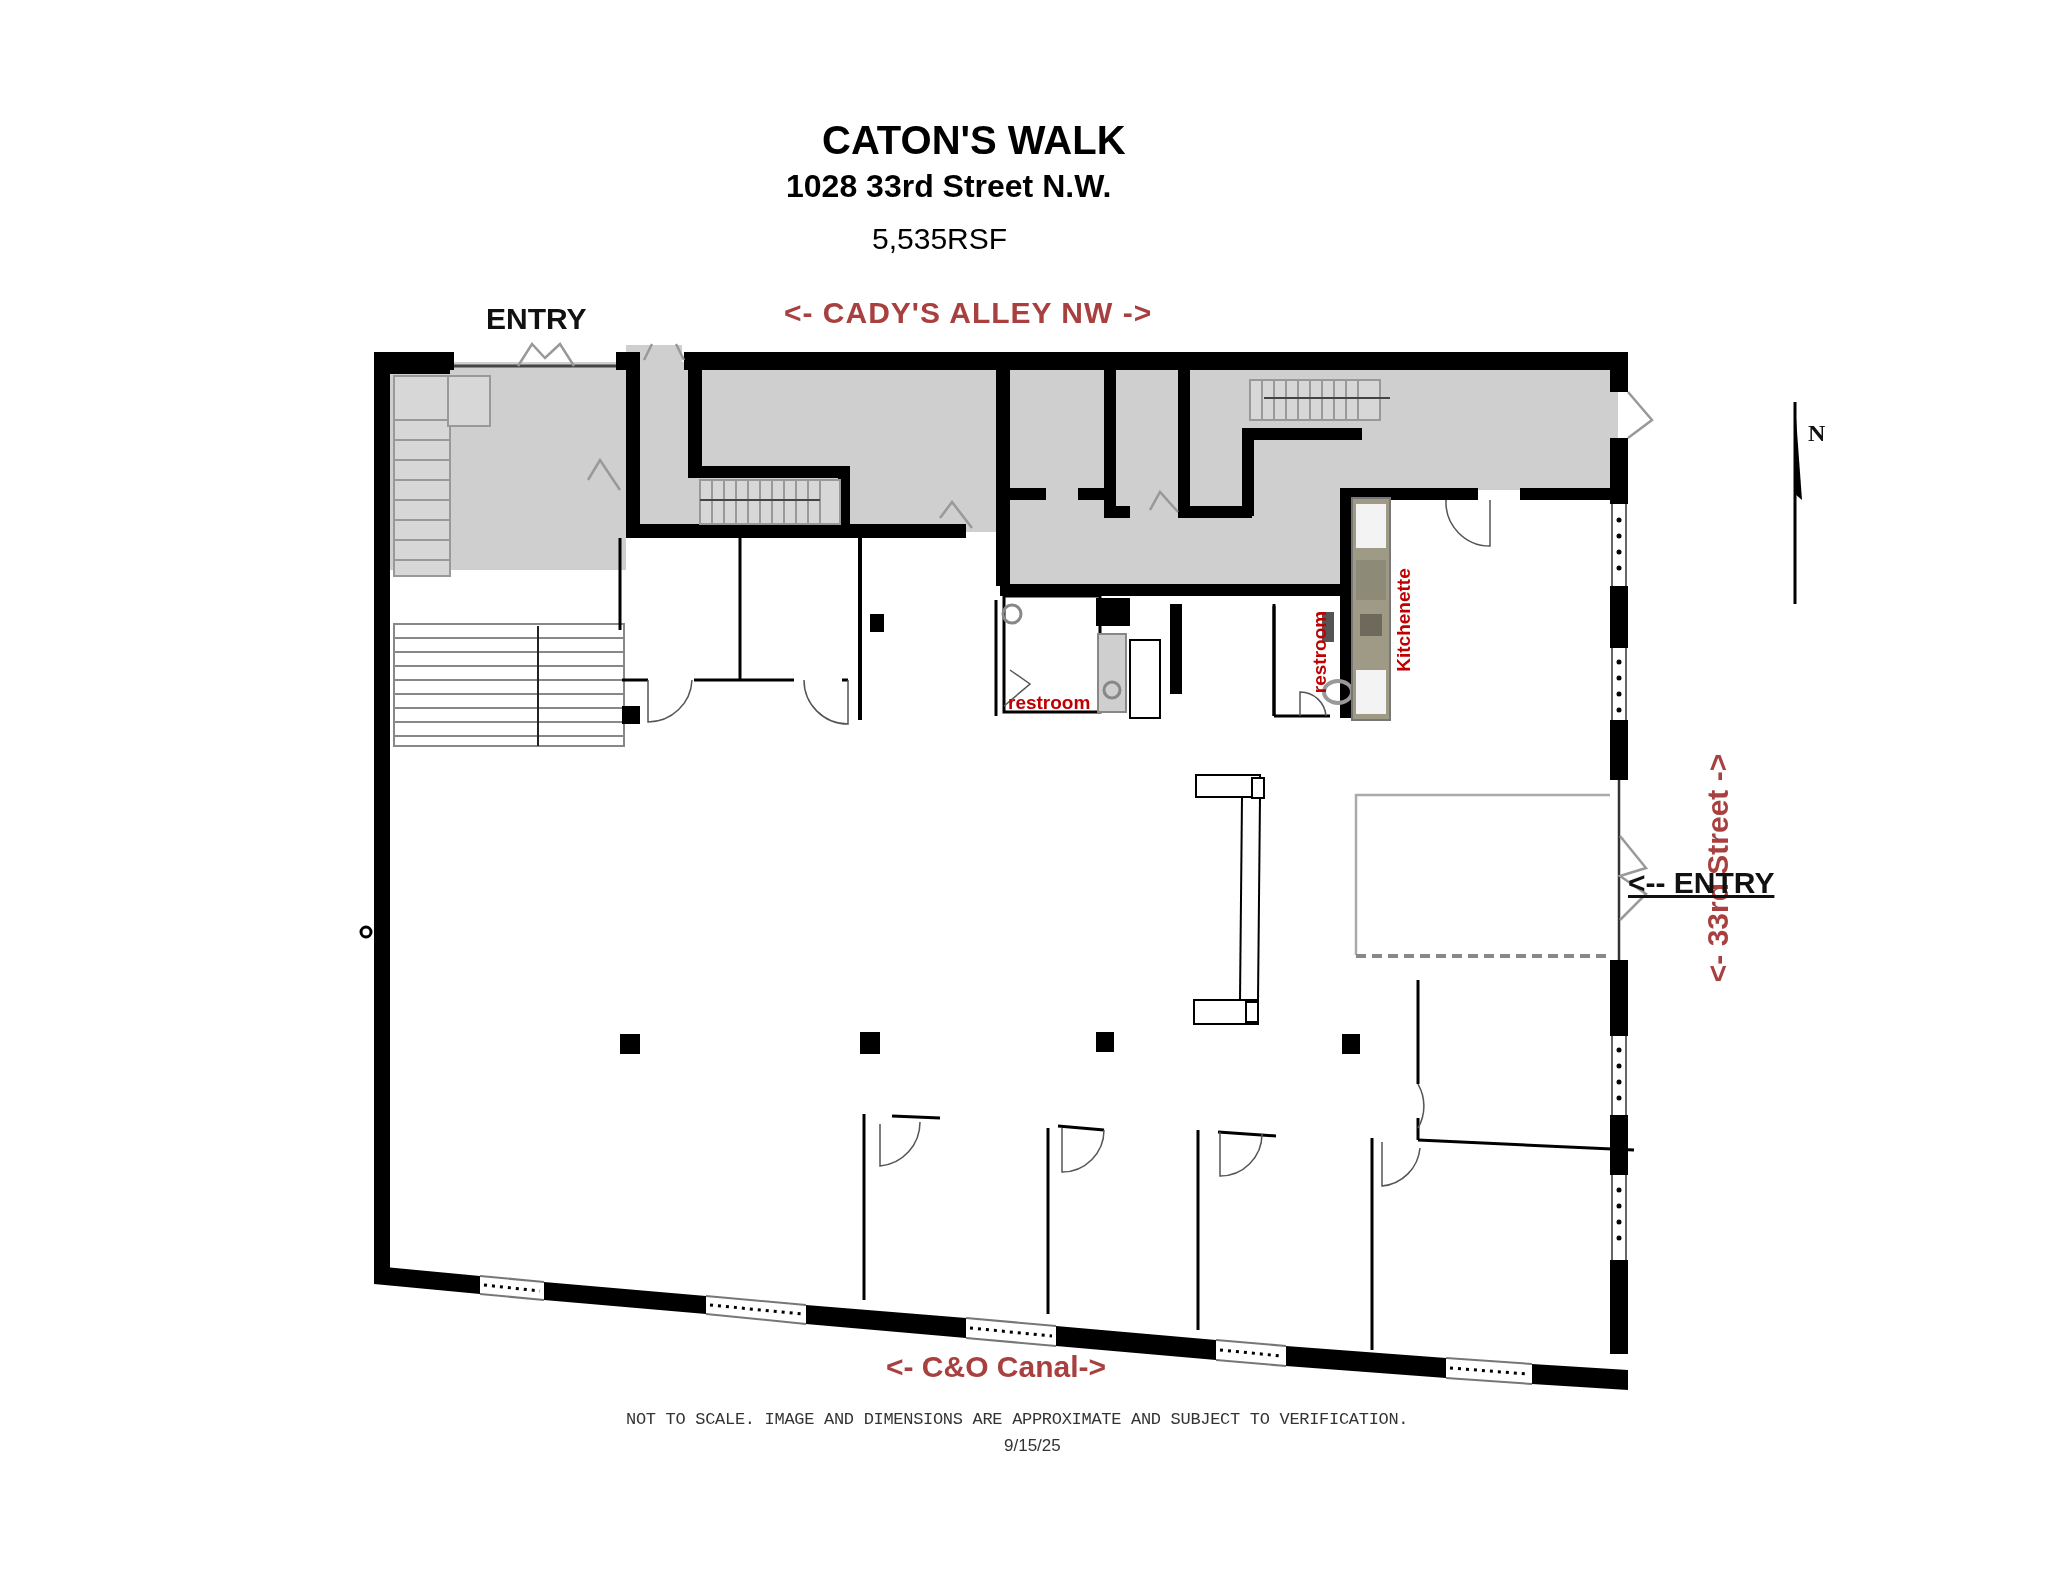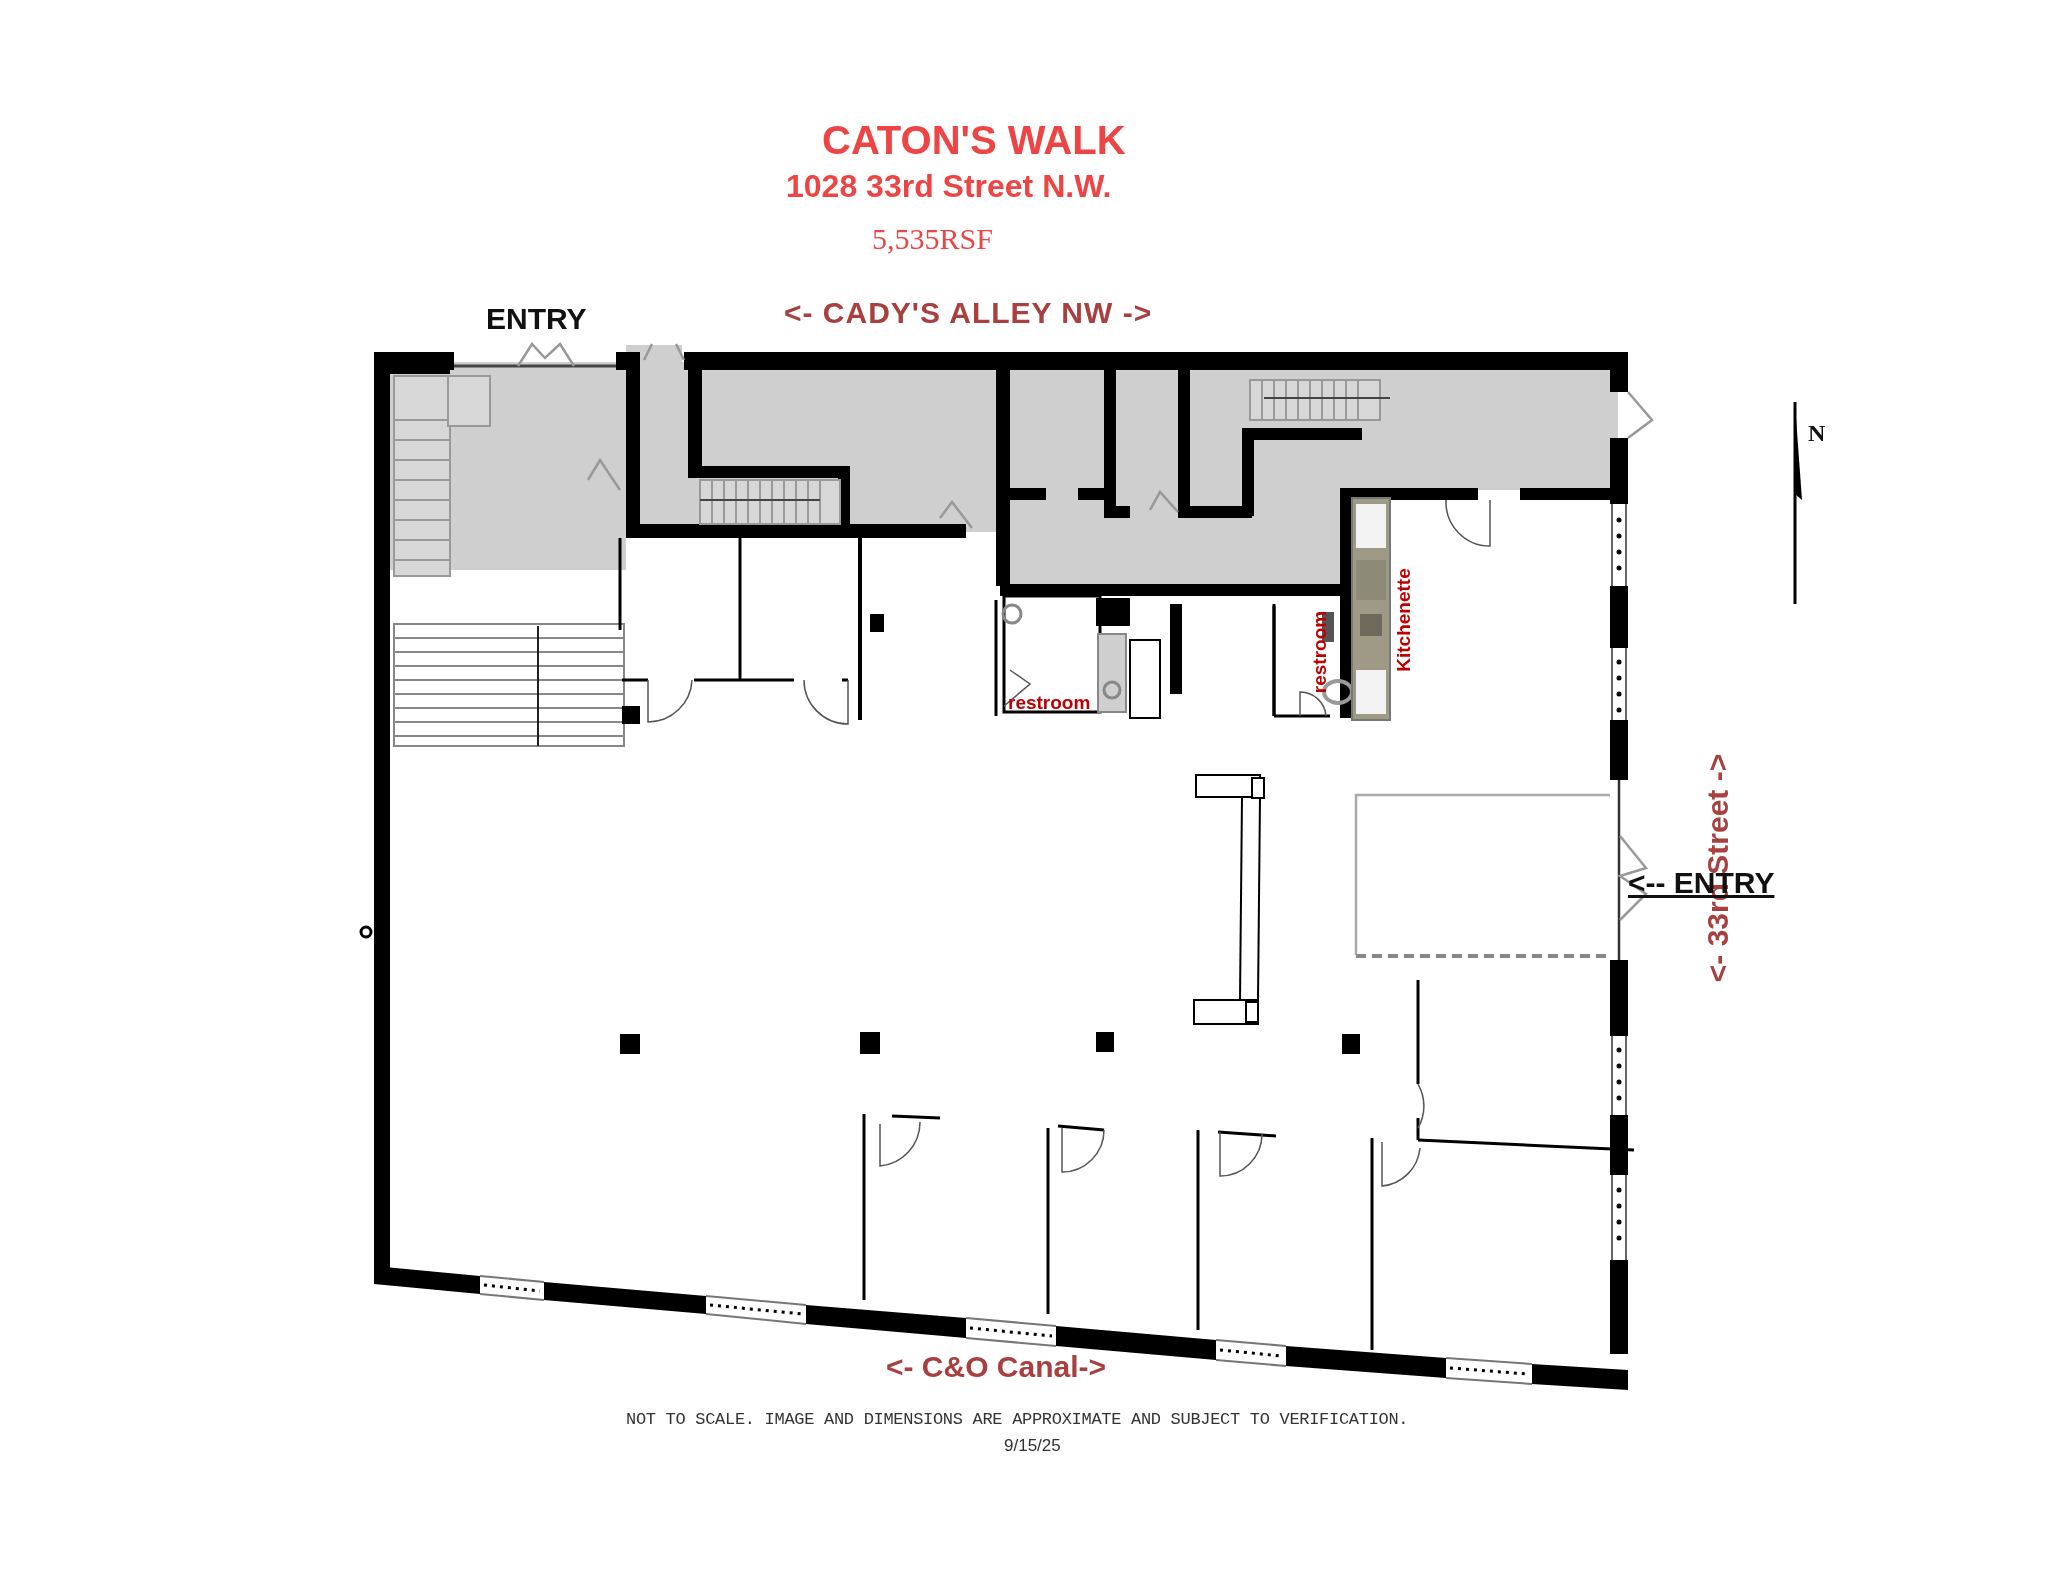--- a/index.html
+++ b/index.html
@@ -1,20 +1,20 @@
 <!DOCTYPE html>
 <html><head>
 <meta charset="utf-8">
 <style>
   html, body { margin:0; padding:0; background:#ffffff; }
   body { width:2048px; height:1583px; position:relative; overflow:hidden; font-family:"Liberation Sans", sans-serif; }
-  .title { position:absolute; font-weight:bold; color:#ef4444; white-space:nowrap; }
+  .title { position:absolute; font-weight:bold; color:#000000; white-space:nowrap; }
   .t1 { left:822px; top:118px; font-size:40px; }
   .t2 { left:786px; top:168px; font-size:32px;text-align:center; }
-  .t3 { left:872px; top:222px; font-size:30px; font-weight:normal;font-family:Liberation Serif, serif; }
+  .t3 { left:872px; top:222px; font-size:30px; font-weight:normal; }
   .street { position:absolute; color:#a8403f; font-weight:bold; white-space:nowrap; font-family:"Liberation Sans", sans-serif; }
   .s-top { left:784px; top:296px; font-size:30px; letter-spacing:1px; }
   .s-bottom { left:886px; top:1350px; font-size:30px; }
   .s-right { left:1718px; top:868px; font-size:30px; transform:translate(-50%,-50%) rotate(-90deg); transform-origin:center; }
   .entry { position:absolute; font-weight:bold; color:#111; font-size:30px; white-space:nowrap; }
   .e-top { left:486px; top:302px; }
   .e-right { left:1628px; top:866px;text-decoration:underline; }
   .room-label { position:absolute; color:#c00000; font-weight:bold; font-size:19px; white-space:nowrap; }
   .rl-1 { left:1008px; top:692px; }
   .rl-2 { left:1320px; top:652px; transform:translate(-50%,-50%) rotate(-90deg); }

